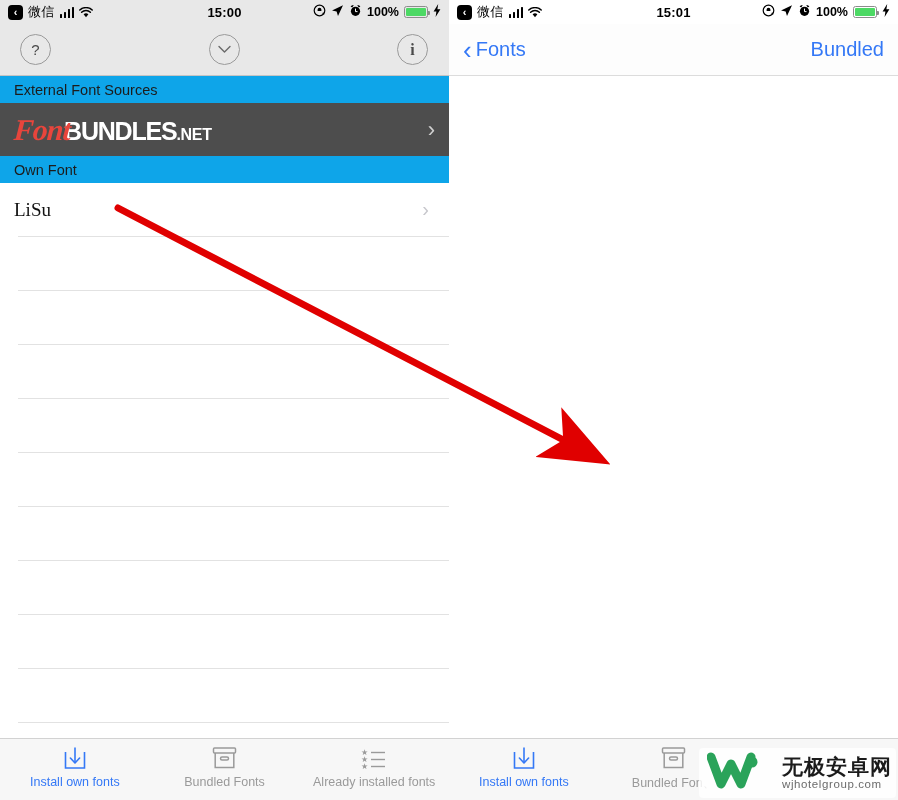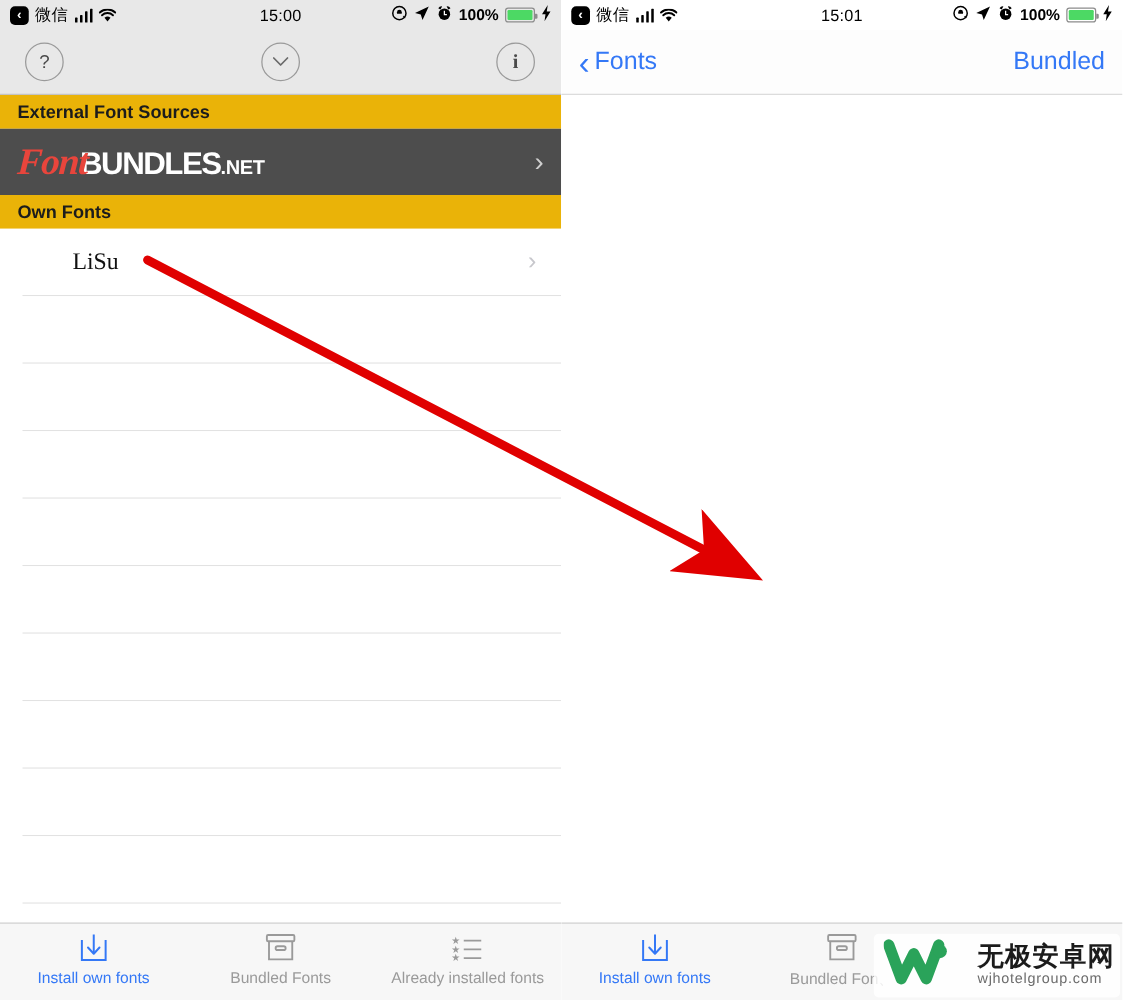--- a/index.html
+++ b/index.html
@@ -30,21 +30,21 @@
     justify-content: center; font-size: 11px; line-height: 1;
   }
   .sb-app { font-size: 13px; font-weight: normal; letter-spacing: .3px; }
   .bars { display: flex; align-items: flex-end; gap: 1.5px; height: 11px; }
   .bars i { width: 2.6px; background: #000; display: block; border-radius: .5px; }
   .bars i:nth-child(1){height:4px}.bars i:nth-child(2){height:6px}
   .bars i:nth-child(3){height:8.5px}.bars i:nth-child(4){height:11px}
   .wifi { width: 14px; height: 11px; position: relative; }
   .sb-center {
     position: absolute; left: 0; right: 0; text-align: center;
-    font-size: 13px; font-weight: normal; letter-spacing: .2px;
+    font-size: 13px; font-weight: bold; letter-spacing: .2px;
   }
   .sb-right {
     margin-left: auto; display: flex; align-items: center; gap: 5px;
     font-size: 12.5px; font-weight: bold; z-index: 2;
   }
   .batt {
     width: 24px; height: 11.5px; border: 1px solid #8c8c8c;
     border-radius: 2.5px; padding: 1px; position: relative;
   }
   .batt::after {
@@ -63,22 +63,22 @@
     display: flex; align-items: center; justify-content: center;
     color: #4a4a4a; font-size: 15px; background: transparent;
   }
   .tb-help { position: absolute; left: 20px; }
   .tb-check { position: absolute; left: 209px; }
   .tb-info { position: absolute; right: 21px; }
   .tb-info span { font-family: "Liberation Serif", serif; font-weight: bold; font-size: 16px; }
 
   
   .section-header {
-    height: 27px; background: #eab308; display: flex; align-items: center;
-    padding-left: 14px; font-size: 14.5px; font-weight: bold; color: #1c1c1c;
+    height: 27px; background: #0ea5e9; display: flex; align-items: center;
+    padding-left: 14px; font-size: 14.5px; font-weight: normal; color: #1c1c1c;
   }
   .fb-banner {
     height: 53px; background: #4d4d4d; display: flex; align-items: center;
     padding: 0 14px; position: relative;
   }
   .fb-logo { display: flex; align-items: baseline; }
   .fb-font {
     font-family: "Liberation Serif", serif; font-style: italic;
     font-weight: bold; color: #e8453c; font-size: 30px;
     letter-spacing: -1px; transform: skewX(-4deg);
@@ -89,21 +89,21 @@
   }
   .fb-net { color: #fff; font-weight: bold; font-size: 16px; letter-spacing: -.3px; }
   .chev-r {
     margin-left: auto; color: #cfcfcf; font-size: 22px; font-weight: 300; line-height: 1;
   }
   .row {
     height: 53px; display: flex; align-items: center; padding-left: 14px;
     position: relative; background: #fff;
   }
   .row .label {
-    font-family: "Liberation Serif", serif; font-size: 19px; color: #111; margin-left: 44px;
+    font-family: "Liberation Serif", serif; font-size: 19px; color: #111;
   }
   .row .chev { margin-left: auto; margin-right: 20px; color: #c7c7cc; font-size: 20px; font-weight: 300; }
   .sep { height: 1px; background: #e2e2e2; margin-left: 18px; }
   .blank-row { height: 53px; background: #fff; }
 
   
   .navbar {
     height: 52px; background: #fdfdfd; display: flex; align-items: center;
     justify-content: space-between; padding: 0 14px;
     border-bottom: 1px solid #dcdcdc;
@@ -217,21 +217,21 @@
 
     <div class="fb-banner">
       <div class="fb-logo">
         <span class="fb-font">Font</span>
         <span class="fb-bundles">BUNDLES</span>
         <span class="fb-net">.NET</span>
       </div>
       <span class="chev-r">›</span>
     </div>
 
-    <div class="section-header">Own Fonts</div>
+    <div class="section-header">Own Font</div>
 
     <div class="row">
       <span class="label">LiSu</span>
       <span class="chev">›</span>
     </div>
 
     <div>
       <div class="sep"></div>
         <div class="blank-row"></div>
       <div class="sep"></div>

